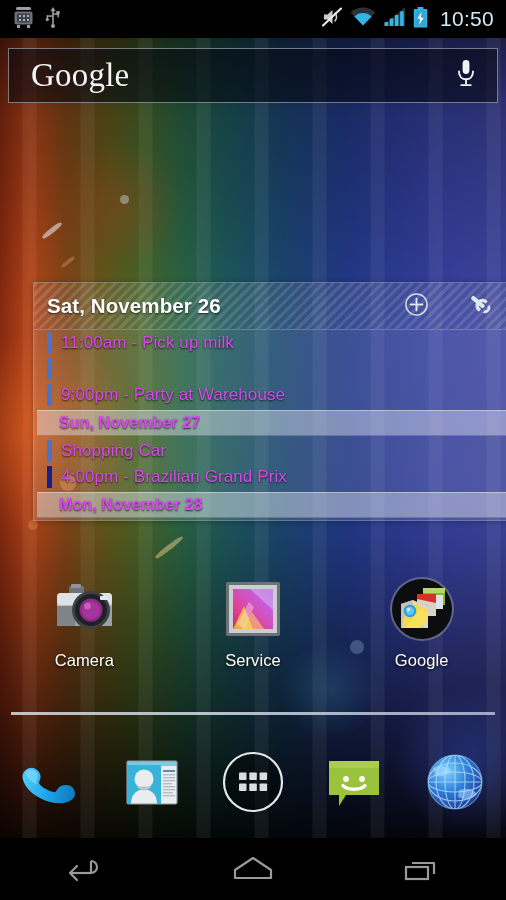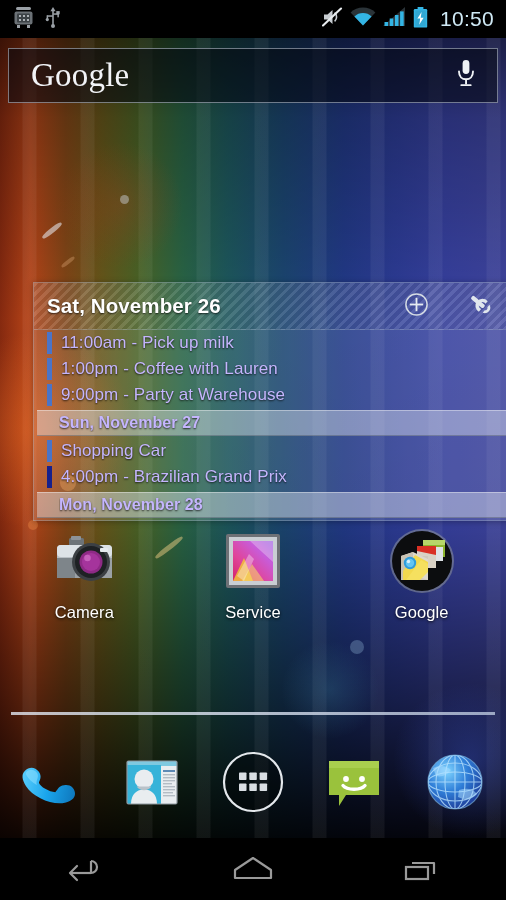--- a/index.html
+++ b/index.html
@@ -173,21 +173,21 @@
     align-items: center;
     padding-left: 13px;
   }
   .cal-bar {
     width: 5px;
     height: 22px;
     margin-right: 9px;
     flex: 0 0 auto;
   }
   .cal-text {
-    color: #c4b5fd;
+    color: #d946ef;
     font-size: 17px;
     text-shadow: 0 1px 2px rgba(0,0,0,0.75);
     white-space: nowrap;
     overflow: hidden;
     letter-spacing: 0.1px;
   }
   .cal-dayhead {
     height: 26px;
     display: flex;
     align-items: center;
@@ -199,21 +199,21 @@
     box-sizing: border-box;
   }
   .cal-dayhead .cal-text {
     font-weight: bold;
     font-size: 16px;
   }
 
   
   #appgrid {
     position: absolute;
-    left: 0; top: 528px;
+    left: 0; top: 576px;
     width: 506px;
     display: flex;
     z-index: 20;
   }
   .appcell {
     flex: 1 1 0;
     display: flex;
     flex-direction: column;
     align-items: center;
   }
@@ -392,21 +392,20 @@
         </span>
       </span>
     </div>
     <div id="cal-list">
         <div class="cal-event">
           <span class="cal-bar" style="background: rgb(74, 116, 200);"></span>
           <span class="cal-text">11:00am - Pick up milk</span>
         </div>
         <div class="cal-event">
           <span class="cal-bar" style="background: rgb(74, 116, 200);"></span>
-          <span class="cal-text">1:00pm - Coffee with Lauren</span>
         </div>
         <div class="cal-event">
           <span class="cal-bar" style="background: rgb(74, 116, 200);"></span>
           <span class="cal-text">9:00pm - Party at Warehouse</span>
         </div>
         <div class="cal-dayhead">
           <span class="cal-text">Sun, November 27</span>
         </div>
         <div class="cal-event">
           <span class="cal-bar" style="background: rgb(74, 116, 200);"></span>

